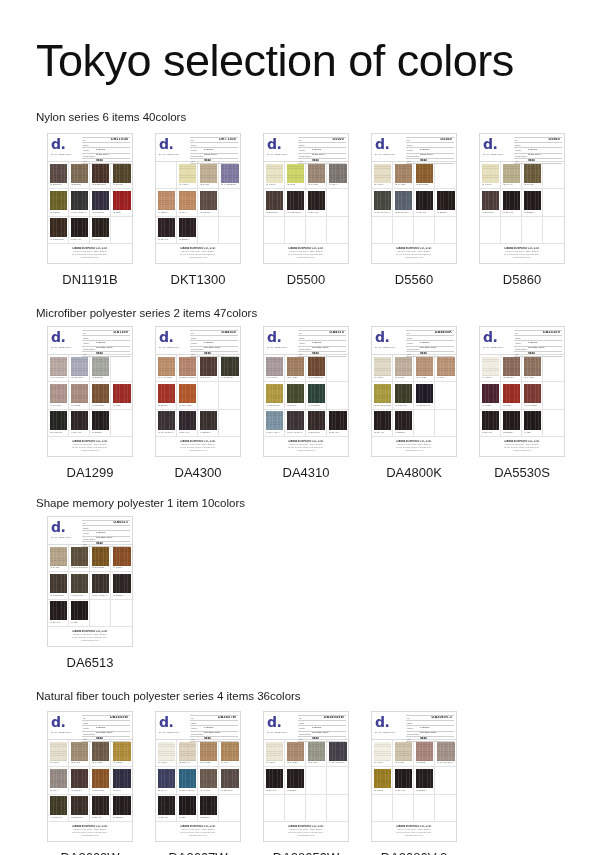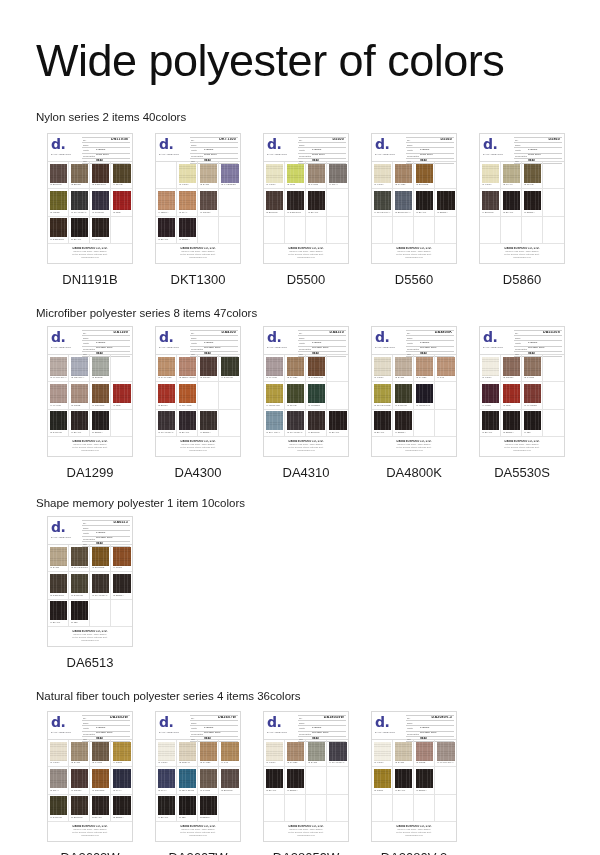--- a/index.html
+++ b/index.html
@@ -199,25 +199,25 @@
     text-align: center;
     line-height: 1;
     white-space: nowrap;
   }
 </style>
 </head>
 <body>
 
 <div class="page">
 
-  <h1 class="page-title">Wide polyester of colors</h1>
+  <h1 class="page-title">Tokyo selection of colors</h1>
 
   <div id="sections-host">
       <div class="section" style="position: absolute; left: 36px; right: 36px; top: 112px;">
-        <div class="section-title">Nylon series 2 items 40colors</div>
+        <div class="section-title">Nylon series 6 items 40colors</div>
         <div class="card-row" style="position: absolute; left: 0px; top: 21px;">
           <div class="card-slot">
             <div class="card">
               <div class="card-head">
                 <div class="brand">
                   <div class="brand-mark">d.</div>
                   <div class="brand-sub">DAIWA BOSHOKU</div>
                 </div>
                 <div class="spec">
                   <div class="spec-row">
@@ -683,21 +683,21 @@
                 <div class="foot-line">Nagoya Head Office / Tokyo Branch</div>
                 <div class="foot-line">Textile Division Interior Materials Dept.</div>
                 <div class="foot-line">www.daiwabo.co.jp</div>
               </div>
             </div>
             <div class="card-caption" style="margin-top: 9px;">D5860</div>
           </div>
         </div>
       </div>
       <div class="section" style="position: absolute; left: 36px; right: 36px; top: 308px;">
-        <div class="section-title">Microfiber polyester series 8 items 47colors</div>
+        <div class="section-title">Microfiber polyester series 2 items 47colors</div>
         <div class="card-row" style="position: absolute; left: 0px; top: 18px;">
           <div class="card-slot">
             <div class="card">
               <div class="card-head">
                 <div class="brand">
                   <div class="brand-mark">d.</div>
                   <div class="brand-sub">DAIWA BOSHOKU</div>
                 </div>
                 <div class="spec">
                   <div class="spec-row">

